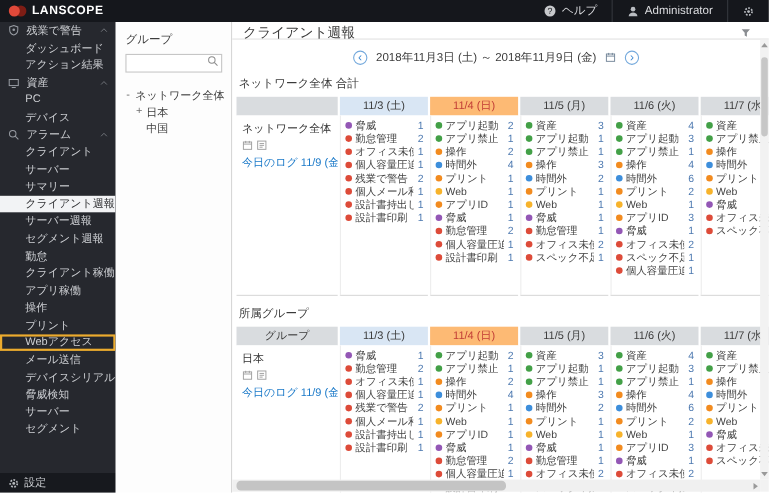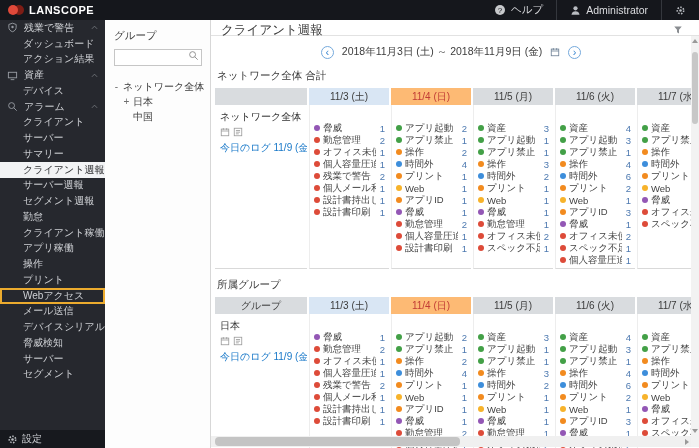--- a/index.html
+++ b/index.html
@@ -54,21 +54,21 @@
   .tbl-block.b1{top:49px}
   .tbl-block.b2{top:258px}
   .tbl-title{font-size:10.5px;color:#3a3a3a;margin:0 0 5px 2px;white-space:nowrap}
   .wtable{display:flex}
   .wcol{margin-right:2px;flex:none}
   .wcol.corner{width:92px}
   .wcol.day{width:80px}
   .hcell{height:17px;line-height:17px;font-size:10px;text-align:center;color:#3b3b3b;background:#d9dcdf;overflow:hidden;white-space:nowrap}
   .hcell.sat{background:#d9e6f4}
   .hcell.sun{background:#fdba74;color:#c13c35}
-  .bcell{height:164px;border-bottom:1px solid #d9d9d9;background:#fff;padding-top:17px;box-sizing:border-box;overflow:hidden}
+  .bcell{height:164px;border-bottom:1px solid #d9d9d9;background:#fff;padding-top:3px;box-sizing:border-box;overflow:hidden}
   .wcol.day .bcell{border-left:1px solid #ededed}
   .firstb{padding:5px 4px 0 5px}
   .gname{font-size:10px;color:#333;white-space:nowrap;overflow:hidden}
   .minirow{display:flex;gap:3px;margin:3px 0 4px;color:#9c9c9c}
   .today-link{font-size:10px;color:#1878c8;white-space:nowrap;display:block;cursor:pointer}
   .arow{display:flex;align-items:center;height:12px;padding:0 4px}
   .dot{width:6px;height:6px;border-radius:50%;flex:none;margin-right:3px}
   .albl{flex:1;font-size:9.5px;color:#434343;white-space:nowrap;overflow:hidden}
   .acnt{font-size:9.5px;color:#4d79b0;margin-left:2px;flex:none;min-width:7px;text-align:right}
 
@@ -148,20 +148,21 @@
           <path d="M4 10.5h4" stroke="currentColor" fill="none"></path>
         </svg>
       </span>
       <span class="sb-lbl">資産</span>
       <span class="ic chev">
         <svg width="9" height="9" viewBox="0 0 12 12">
           <path d="M2.5 7.8 6 4.2l3.5 3.6" fill="none" stroke="currentColor"></path>
         </svg>
       </span>
     </div>
+    <div class="sb-row sb-item">PC</div>
     <div class="sb-row sb-item">デバイス</div>
     <div class="sb-row sb-sec">
       <span class="ic">
         <svg width="11" height="11" viewBox="0 0 12 12">
           <circle cx="5" cy="5" r="3.2" fill="none" stroke="currentColor"></circle>
           <path d="M7.4 7.4 10.6 10.6" stroke="currentColor"></path>
         </svg>
       </span>
       <span class="sb-lbl">アラーム</span>
       <span class="ic chev">

